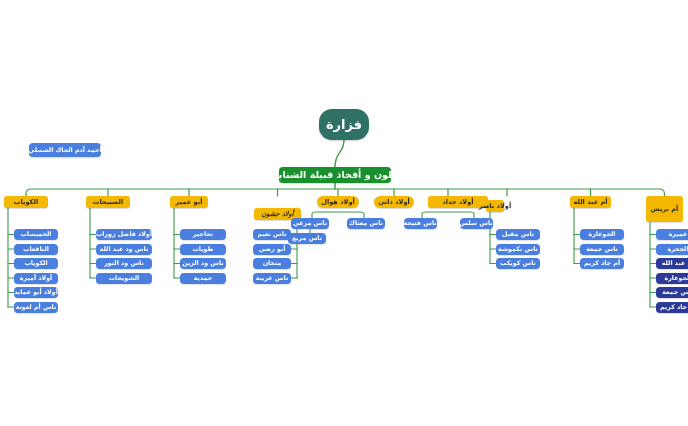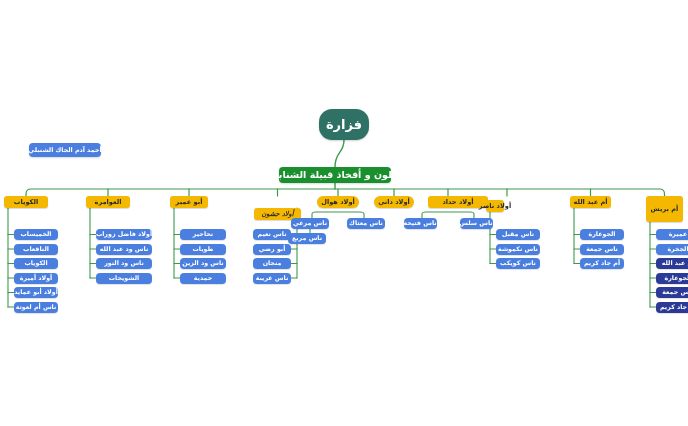--- a/index.html
+++ b/index.html
@@ -150,21 +150,21 @@
 <div class="node node-root" style="left: 319px; top: 109px; width: 50px; height: 31px;">فزارة</div>
     <div class="node node-banner" style="left: 279px; top: 167px; width: 112px; height: 16px;">بطون و أفخاذ قبيلة الشنابلة</div>
     <div class="node node-float" style="left: 29px; top: 143px; width: 72px; height: 14px;">أحمد آدم الجاك الشنبلي</div>
     <div class="node node-branch" style="left: 4px; top: 196px; width: 44px; height: 12px;">الكوياب</div>
     <div class="node node-leaf" style="left: 14px; top: 229px; width: 44px; height: 11px;">الخميساب</div>
     <div class="node node-leaf" style="left: 14px; top: 243.5px; width: 44px; height: 11px;">الناقعاب</div>
     <div class="node node-leaf" style="left: 14px; top: 258px; width: 44px; height: 11px;">الكوياب</div>
     <div class="node node-leaf" style="left: 14px; top: 272.5px; width: 44px; height: 11px;">أولاد أميرة</div>
     <div class="node node-leaf" style="left: 14px; top: 287px; width: 44px; height: 11px;">أولاد أبو عمايد</div>
     <div class="node node-leaf" style="left: 14px; top: 301.5px; width: 44px; height: 11px;">ناس أم لعوتة</div>
-    <div class="node node-branch" style="left: 86px; top: 196px; width: 44px; height: 12px;">العوامرة</div>
+    <div class="node node-branch" style="left: 86px; top: 196px; width: 44px; height: 12px;">الصبيحات</div>
     <div class="node node-leaf" style="left: 96px; top: 229px; width: 56px; height: 11px;">أولاد فاضل زوراب</div>
     <div class="node node-leaf" style="left: 96px; top: 243.5px; width: 56px; height: 11px;">ناس ود عبد الله</div>
     <div class="node node-leaf" style="left: 96px; top: 258px; width: 56px; height: 11px;">ناس ود النور</div>
     <div class="node node-leaf" style="left: 96px; top: 272.5px; width: 56px; height: 11px;">الشويحات</div>
     <div class="node node-branch" style="left: 170px; top: 196px; width: 38px; height: 12px;">أبو عمير</div>
     <div class="node node-leaf" style="left: 180px; top: 229px; width: 46px; height: 11px;">نحاجير</div>
     <div class="node node-leaf" style="left: 180px; top: 243.5px; width: 46px; height: 11px;">طويات</div>
     <div class="node node-leaf" style="left: 180px; top: 258px; width: 46px; height: 11px;">ناس ود الزين</div>
     <div class="node node-leaf" style="left: 180px; top: 272.5px; width: 46px; height: 11px;">حمدية</div>
     <div class="node node-branch" style="left: 254px; top: 208px; width: 47px; height: 12px; font-style: italic;">أولاد حشون</div>

